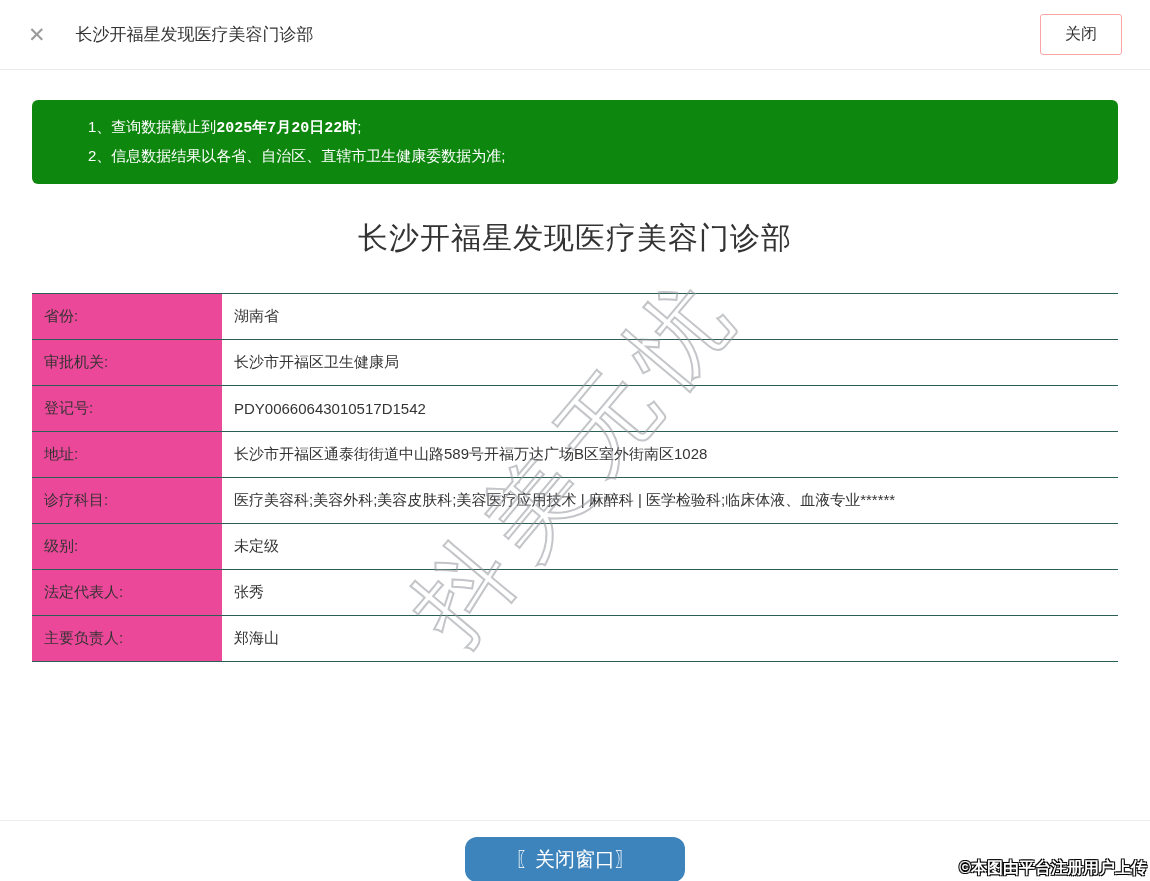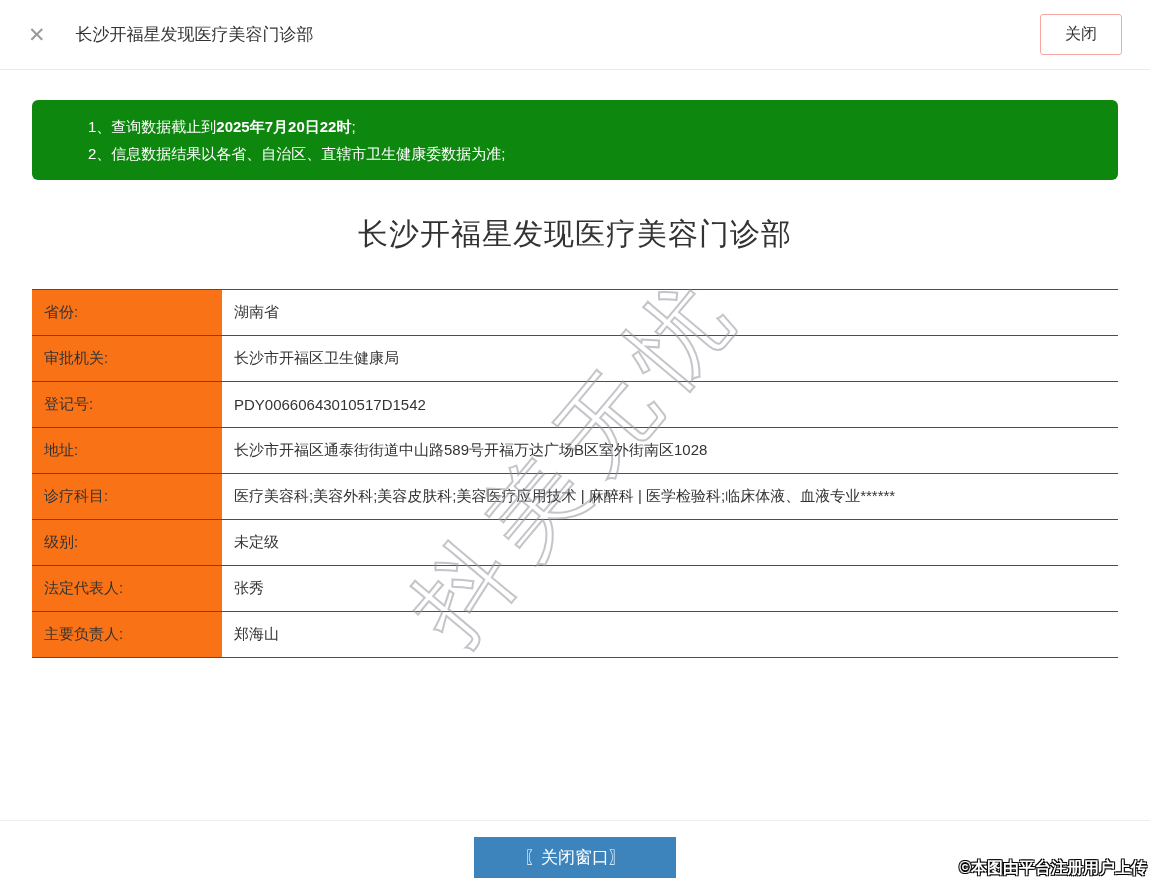--- a/index.html
+++ b/index.html
@@ -47,63 +47,63 @@
   .content { padding: 0 32px; }
   .notice {
     margin-top: 30px;
     background: #0e870e;
     border-radius: 6px;
     padding: 13px 20px 13px 56px;
     color: #fff;
     font-size: 15px;
     line-height: 27px;
   }
-  .notice-line b { font-weight: bold; }
+  .notice-line b { font-weight: bold; font-family: Liberation Mono, monospace; }
   .page-title {
     text-align: center;
     font-size: 30px;
     font-weight: 500;
     color: #333;
     margin: 34px 0 34px 0;
     letter-spacing: 1px;
   }
   
   table.info {
     width: 100%;
     border-collapse: collapse;
     border-top: 1px solid #2a5f55;
     font-size: 15px;
   }
   table.info tr { border-bottom: 1px solid #2a5f55; }
   table.info td { padding: 13px 12px; vertical-align: middle; }
   td.lbl {
     width: 190px;
-    background: #f97316;
+    background: #ec4899;
     padding-left: 10px;
   }
   td.val { background: #fff; padding-left: 13px; }
   
   .footer {
     position: absolute;
     left: 0; right: 0;
     top: 820px;
     border-top: 1px solid #eeeeee;
     background: #fff;
     height: 61px;
     display: flex;
     justify-content: center;
     align-items: flex-start;
     padding-top: 16px;
   }
   .close-window-btn {
     background: #3e84bc;
     color: #fff;
     border: none;
-    border-radius: 0;
-    font-size: 17px;
+    border-radius: 12px;
+    font-size: 20px;
     padding: 9px 50px;
     cursor: pointer;
     font-family: inherit;
   }
   
   .watermark {
     position: absolute;
     left: 355px;
     top: 395px;
     font-size: 95px;

